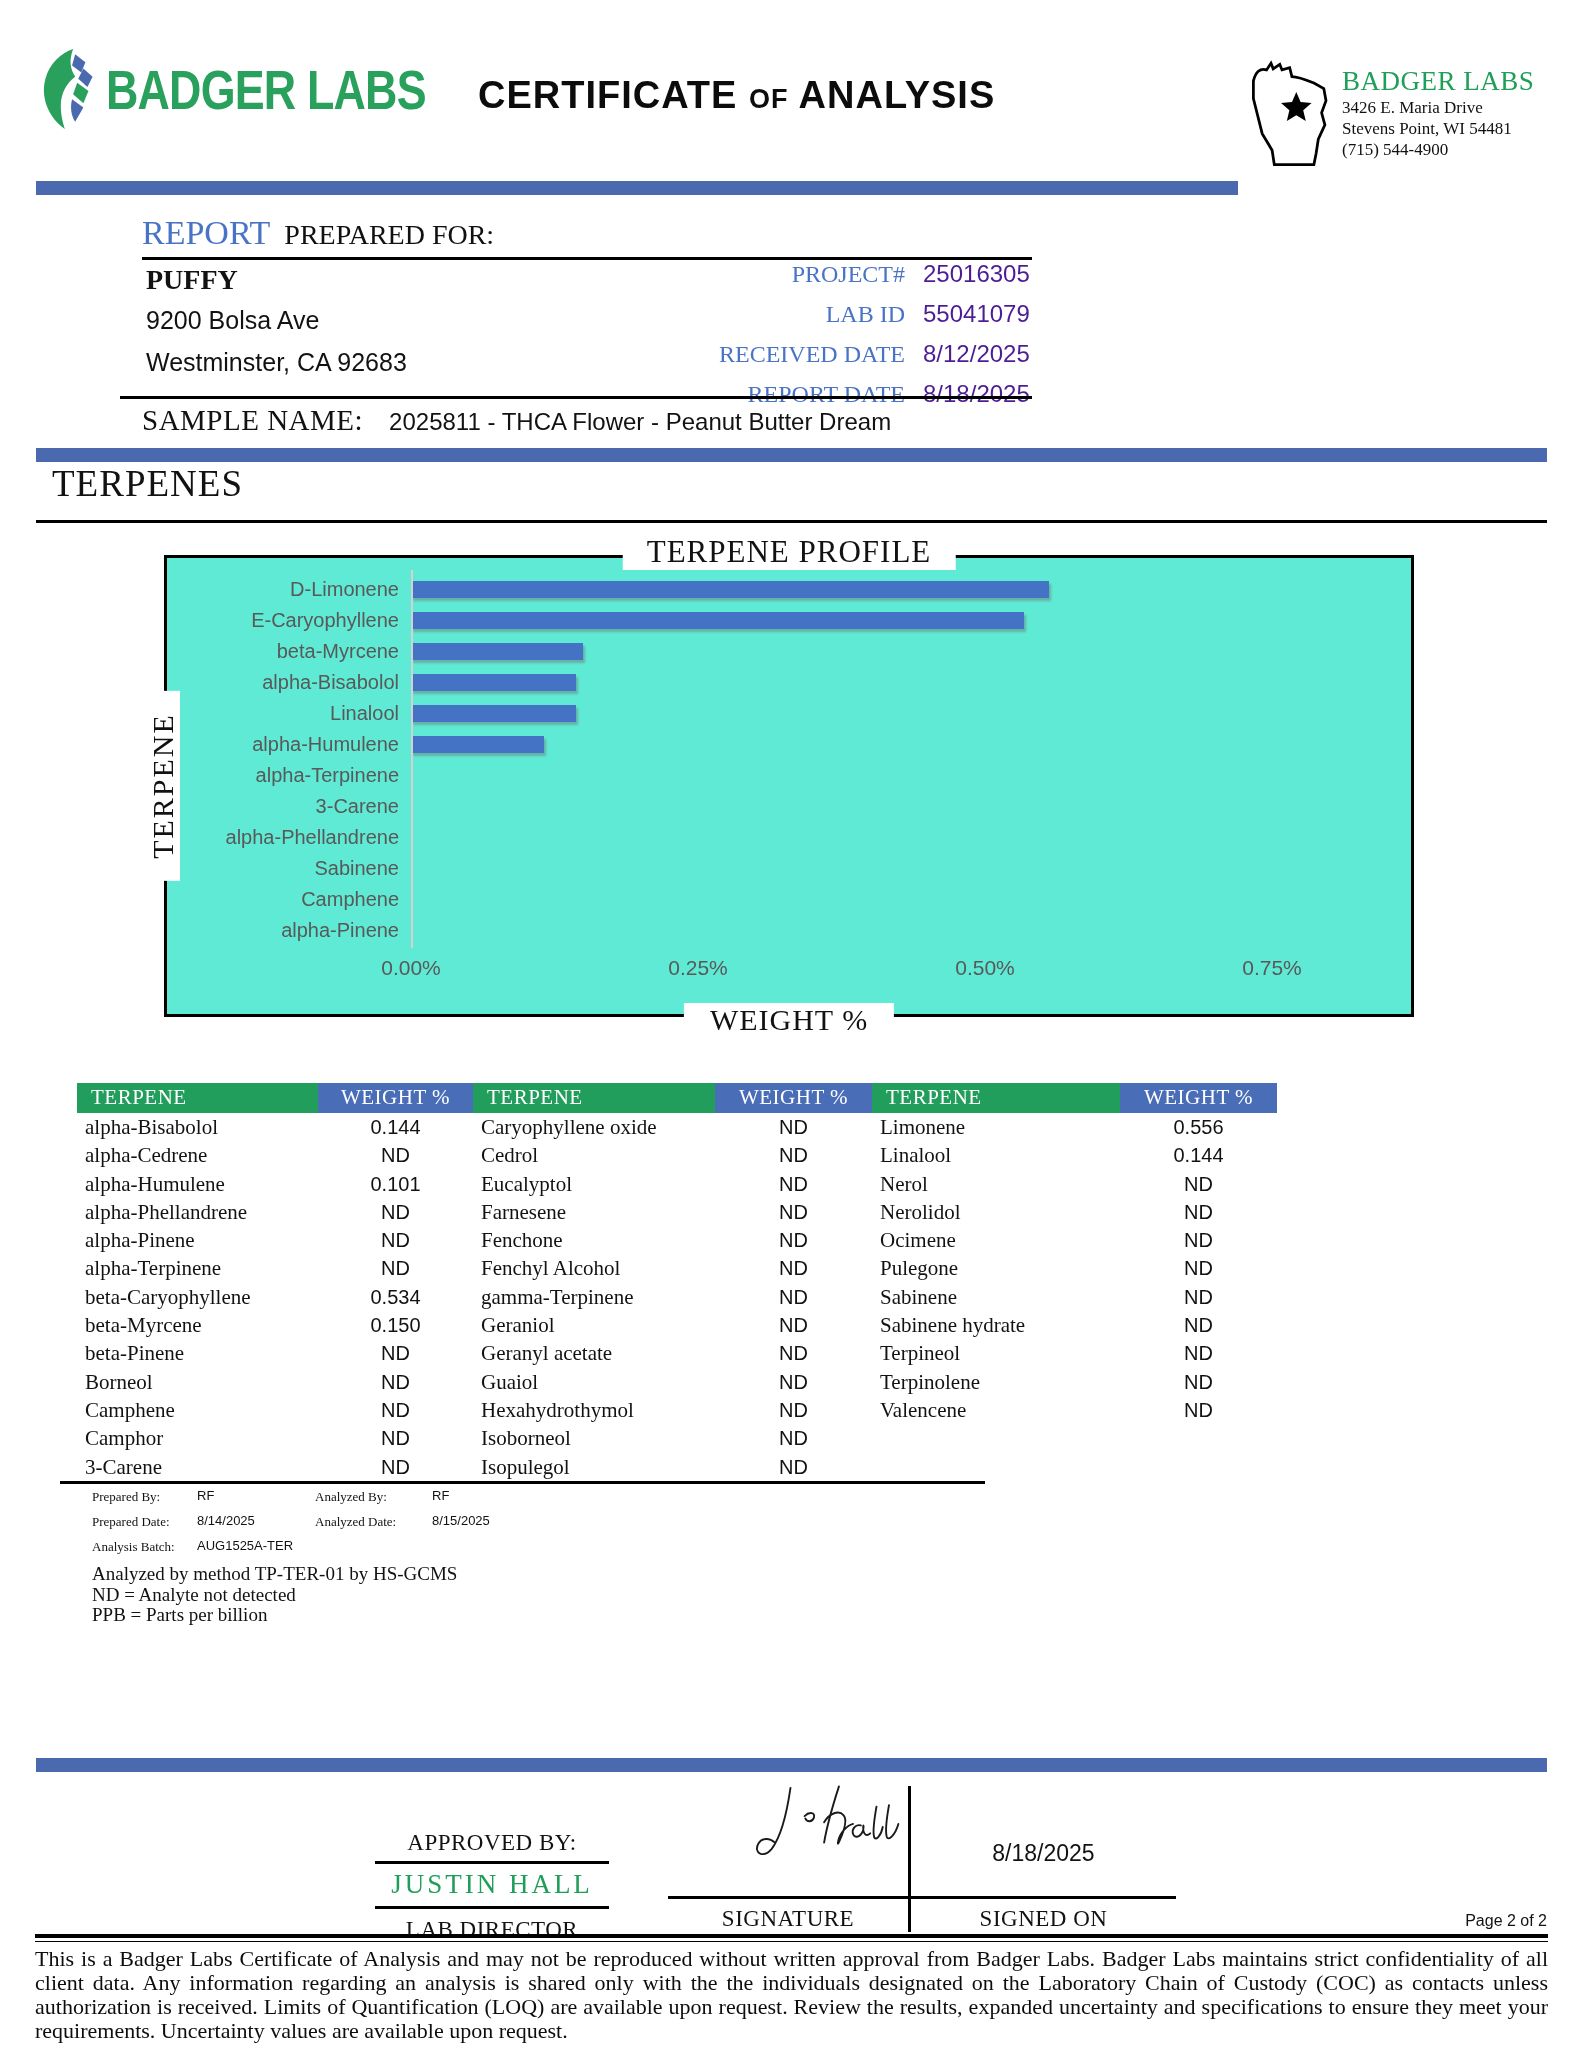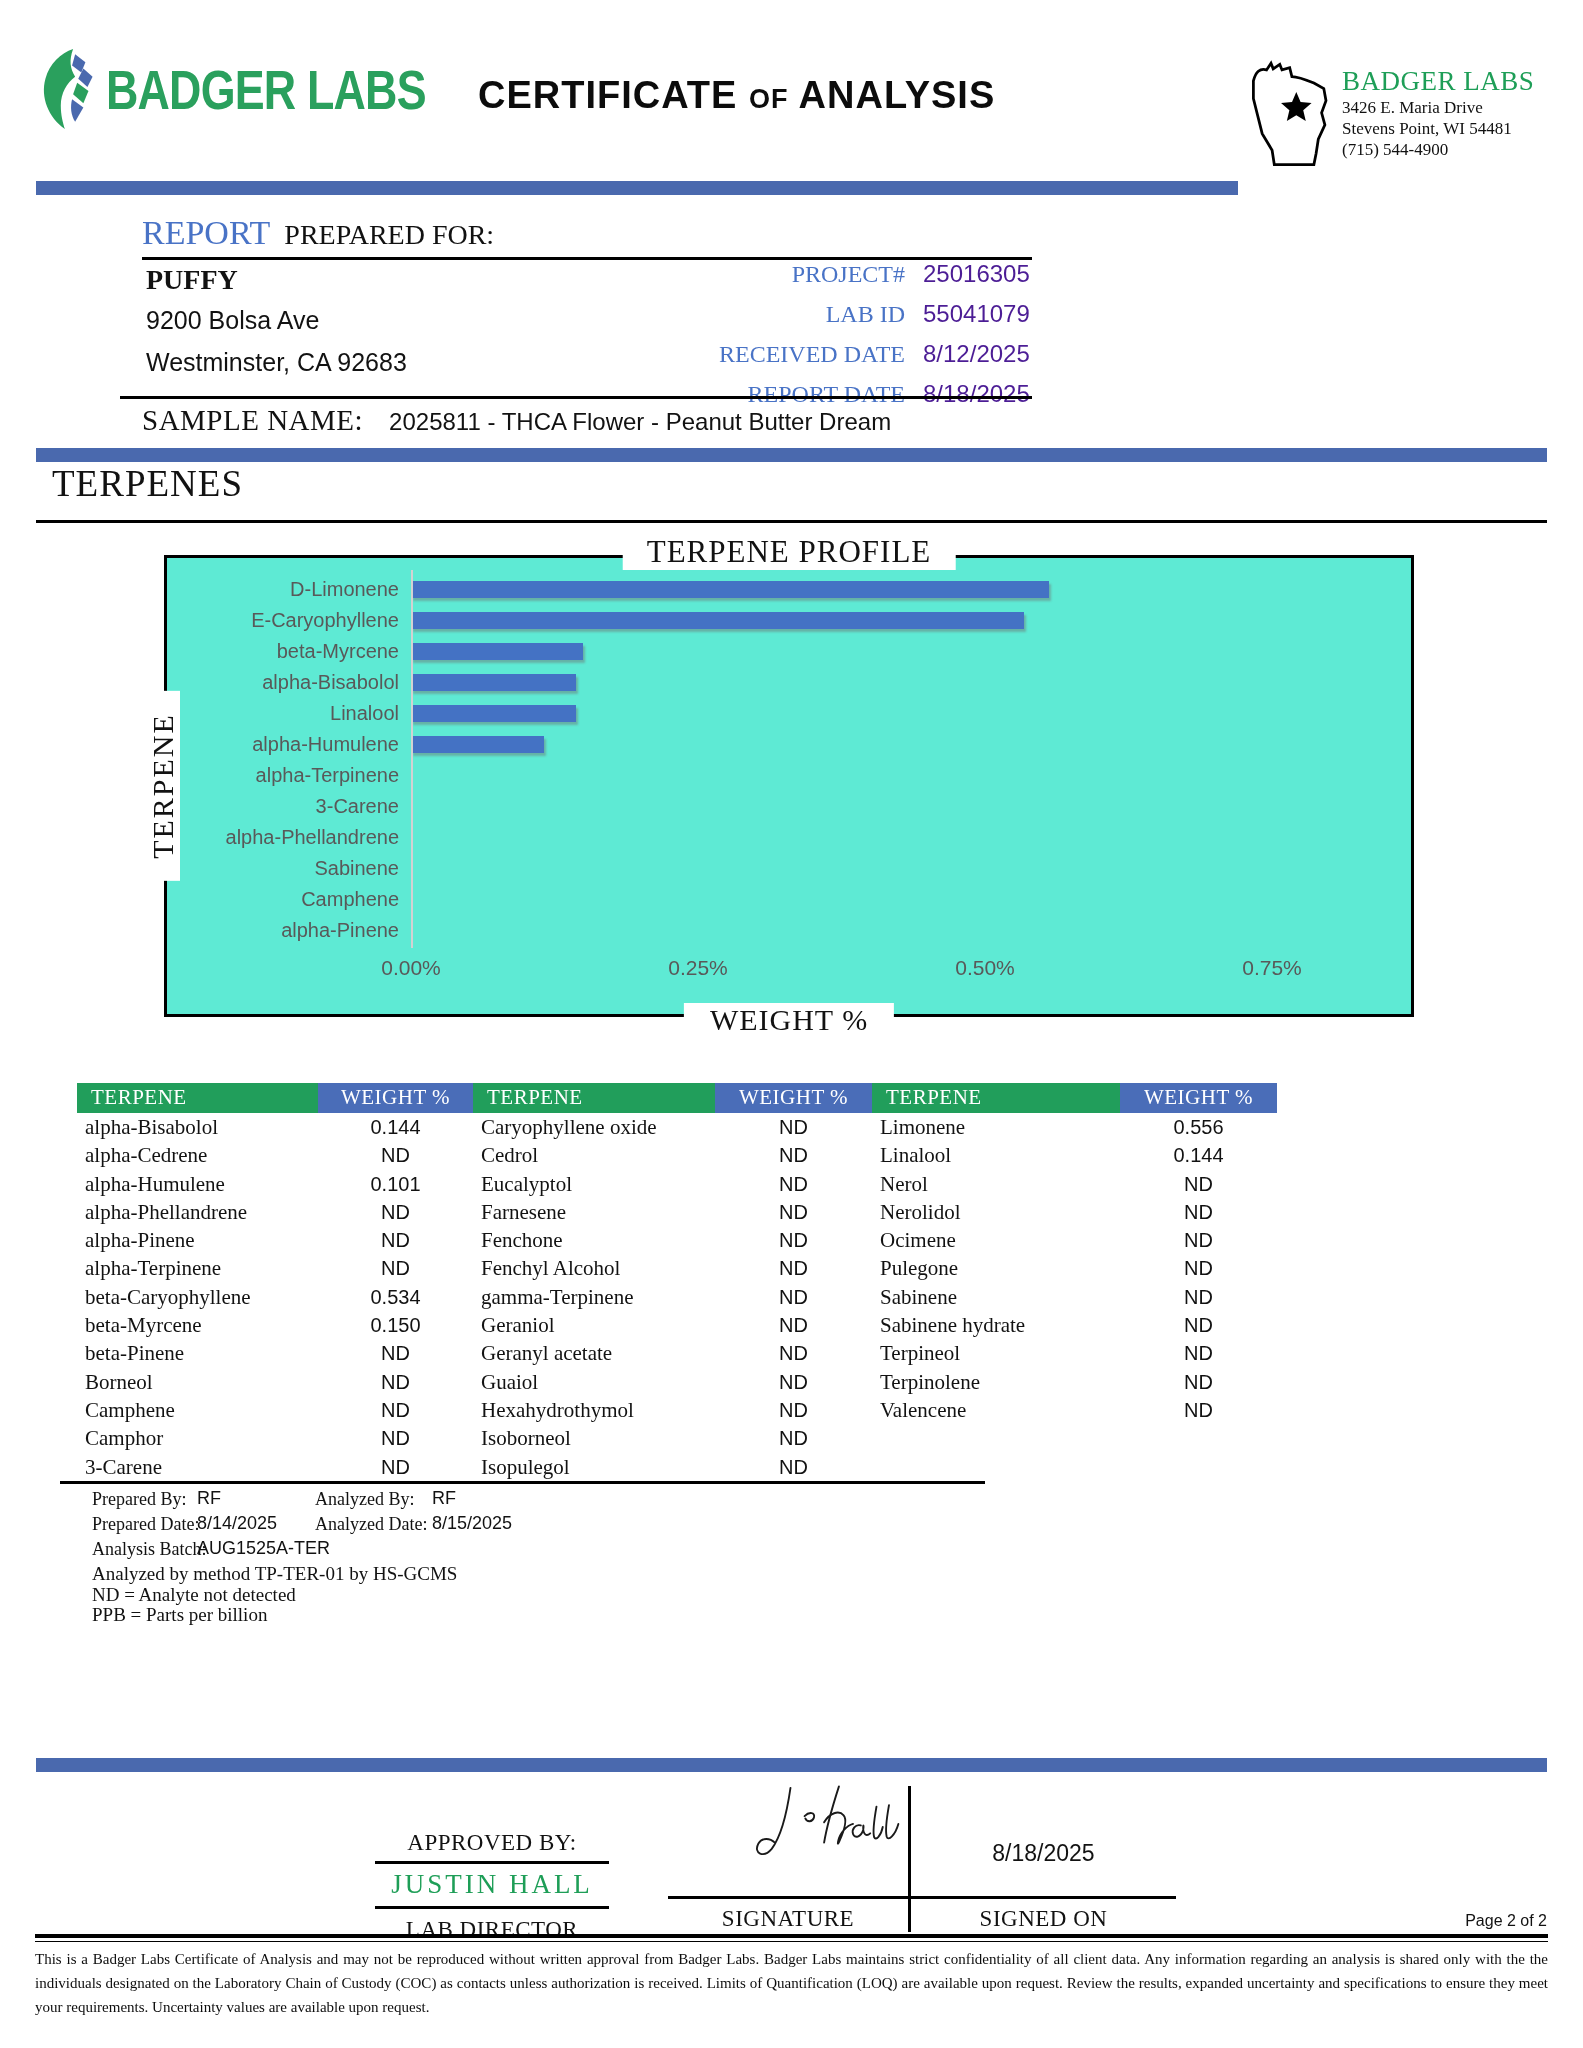--- a/index.html
+++ b/index.html
@@ -69,21 +69,21 @@
   .terp-table{position:absolute;left:77px;top:1083px;width:1200px;}
   .t-grid{display:grid;grid-template-columns:241px 155px 242px 157px 248px 157px;}
   .th-name{background:#219e5b;color:#fff;font-size:21px;padding:2px 0 3px 14px;letter-spacing:.5px;}
   .th-val{background:#4a6db8;color:#fff;font-size:21px;text-align:center;padding:2px 0 3px 0;letter-spacing:.5px;}
   .t-body{display:grid;grid-template-columns:241px 155px 242px 157px 248px 157px;grid-auto-rows:28.3px;}
   .t-name{font-size:21px;padding-left:8px;white-space:nowrap;line-height:28px;}
   .t-val{font-family:"Liberation Sans",sans-serif;font-size:20px;text-align:center;line-height:28px;}
   .table-rule{left:60px;top:1481px;width:925px;height:3px;}
 
   
-  .prep{position:absolute;font-size:18px;white-space:nowrap;text-align:right;}
+  .prep{position:absolute;font-size:13px;white-space:nowrap;text-align:right;}
   .prep-lab{font-family:"Liberation Serif",serif;}
   .prep-val{font-family:"Liberation Sans",sans-serif;}
   .note{position:absolute;left:92px;font-size:19px;white-space:nowrap;}
 
   
   .approve-left{position:absolute;left:375px;top:1830px;width:234px;text-align:center;}
   .approved-by{font-size:23px;letter-spacing:.5px;padding-bottom:5px;border-bottom:3px solid #000;}
   .approver-name{font-size:27px;color:#1e9e57;letter-spacing:3px;padding:5px 0 6px 0;border-bottom:3px solid #000;}
   .approver-title{font-size:23px;padding-top:8px;letter-spacing:.5px;}
   .sig-svg{position:absolute;left:742px;top:1772px;width:172px;height:96px;}
@@ -91,21 +91,21 @@
   .sig-vert{position:absolute;left:908px;top:1786px;width:3px;height:146px;background:#000;}
   .sig-label{position:absolute;left:668px;top:1906px;width:240px;text-align:center;font-size:23px;letter-spacing:.5px;}
   .signed-date{position:absolute;left:911px;top:1840px;width:265px;text-align:center;
                font-family:"Liberation Sans",sans-serif;font-size:23px;}
   .signed-on{position:absolute;left:911px;top:1906px;width:265px;text-align:center;font-size:23px;letter-spacing:.5px;}
 
   
   .page-num{position:absolute;right:36px;top:1912px;font-family:"Liberation Sans",sans-serif;font-size:16px;}
   .footer-rule{position:absolute;left:35px;top:1934px;width:1513px;height:3px;
                border-top:4px solid #000;border-bottom:1px solid #000;box-sizing:content-box;}
-  .disclaimer{position:absolute;left:35px;top:1947px;width:1513px;font-size:15px;line-height:24px;
+  .disclaimer{position:absolute;left:35px;top:1947px;width:1513px;font-size:22px;line-height:24px;
               text-align:justify;color:#0d0d0d;}
 </style>
 </head>
 <body>
 
 <div class="page">
 
   <div class="logo-wrap">
     <svg class="leaf-svg" viewBox="0 0 60 80">
       <path fill="#2aa05d" d="M26,79 C10,68 2,48 7,30 C11,15 22,5 34,1 C30,12 31,20 36,28 C28,34 22,44 22,56 C22,65 24,73 26,79 Z"></path>

